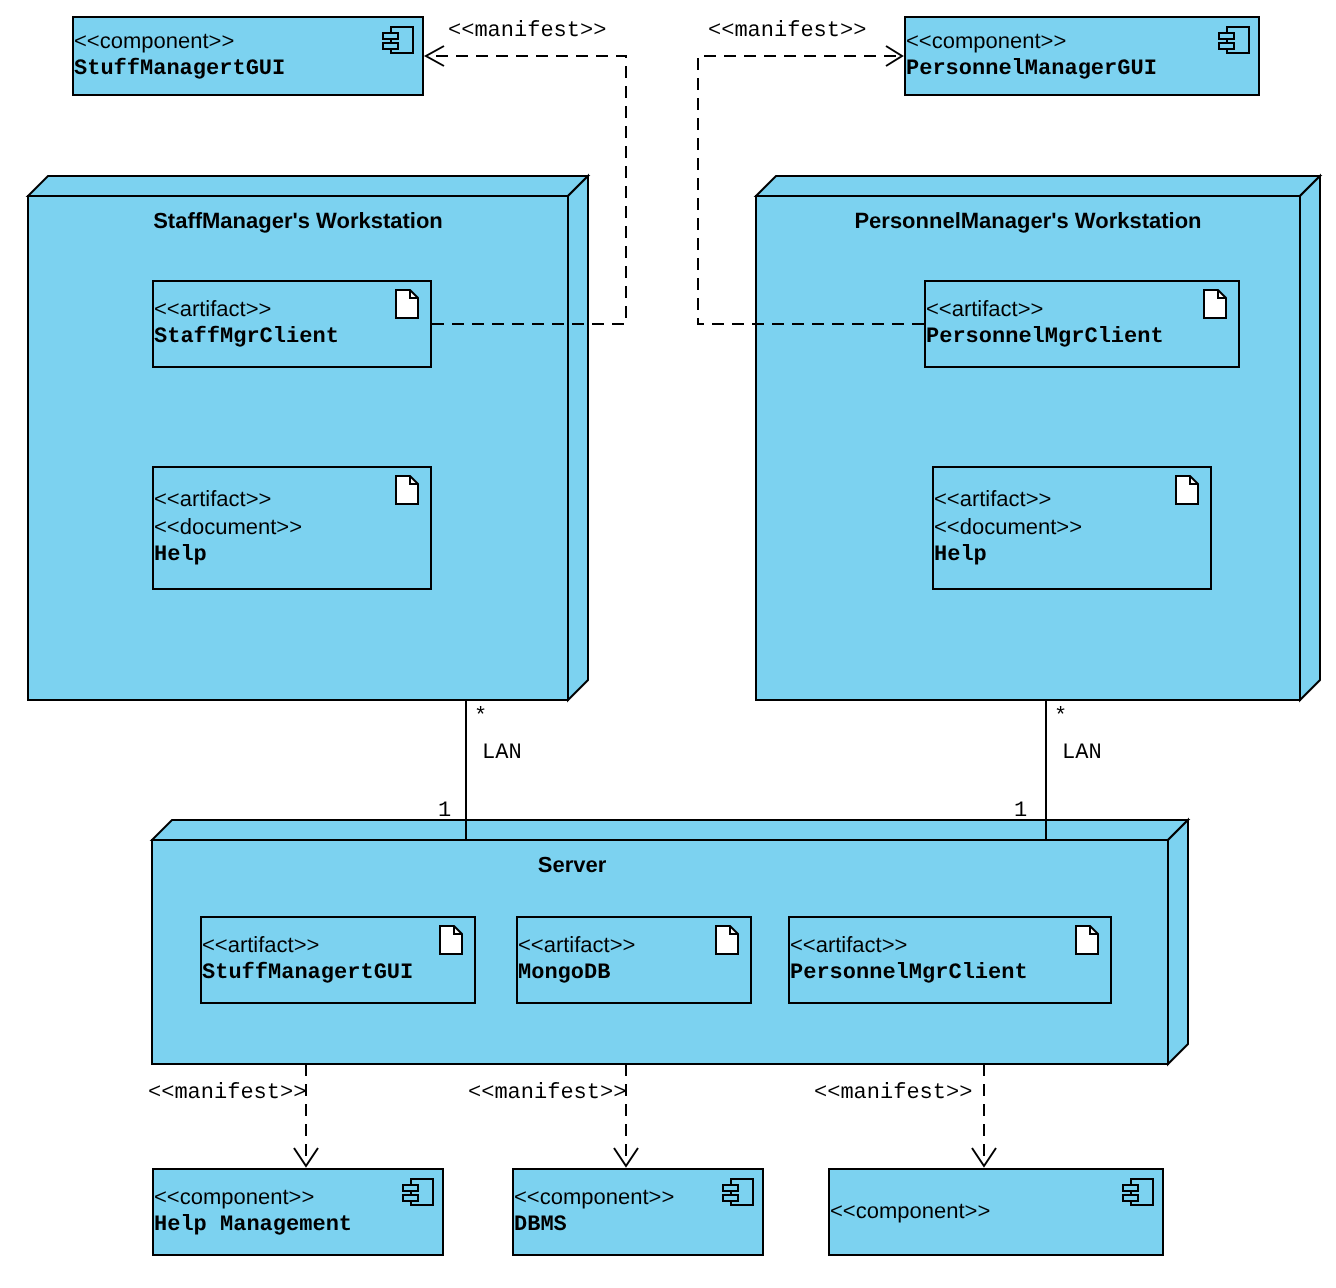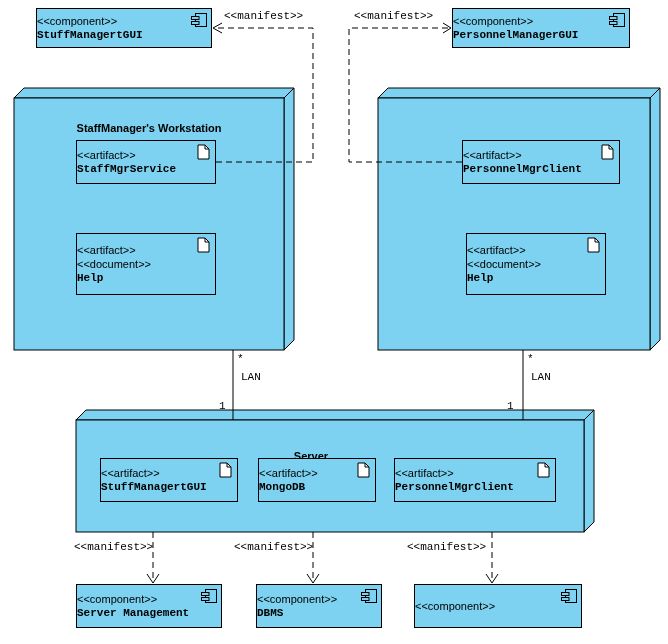--- a/index.html
+++ b/index.html
@@ -86,22 +86,23 @@
     <g>
       <line class="dashed-line" x1="313" y1="532" x2="313" y2="581"></line>
       <polyline class="arrow-head" points="307,574 313,583 319,574"></polyline>
     </g>
     <g>
       <line class="dashed-line" x1="492" y1="532" x2="492" y2="581"></line>
       <polyline class="arrow-head" points="486,574 492,583 498,574"></polyline>
     </g>
   </svg>
 
-  <div class="node-title" style="left:14px; top:122px; width:270px;">StaffManager's Workstation</div>
-  <div class="node-title" style="left:85px; top:427px; width:452px;margin-top:23px;">Server</div>
+  <div class="node-title" style="left:14px; top:105px; width:270px;">StaffManager's Workstation</div>
+  <div class="node-title" style="left:378px; top:105px; width:272px;">PersonnelManager's Workstation</div>
+  <div class="node-title" style="left:60px; top:427px; width:452px;">Server</div>
 
   <div class="shape component-box" style="left:36px; top:8px; width:176px; height:40px;">
     <span>&lt;&lt;component&gt;&gt;</span>
     <span class="name">StuffManagertGUI</span>
     <svg class="icon comp-icon" width="18" height="16" viewBox="0 0 18 16">
       <rect class="ci" x="5.5" y="1.5" width="11" height="13"></rect>
       <rect class="ci" x="1.5" y="4.5" width="7.5" height="3"></rect>
       <rect class="ci" x="1.5" y="9.5" width="7.5" height="3"></rect>
     </svg>
   </div>
@@ -111,21 +112,21 @@
     <span class="name">PersonnelManagerGUI</span>
     <svg class="icon comp-icon" width="18" height="16" viewBox="0 0 18 16">
       <rect class="ci" x="5.5" y="1.5" width="11" height="13"></rect>
       <rect class="ci" x="1.5" y="4.5" width="7.5" height="3"></rect>
       <rect class="ci" x="1.5" y="9.5" width="7.5" height="3"></rect>
     </svg>
   </div>
 
   <div class="shape" style="left:76px; top:140px; width:140px; height:44px;">
     <span>&lt;&lt;artifact&gt;&gt;</span>
-    <span class="name">StaffMgrService</span>
+    <span class="name">StaffMgrClient</span>
     <svg class="icon doc-icon" width="13" height="16" viewBox="0 0 13 16">
       <path class="di" d="M1 1 H8 L12 5 V15 H1 Z"></path>
         <path class="di2" d="M8 1 V5 H12"></path>
     </svg>
   </div>
 
   <div class="shape" style="left:76px; top:233px; width:140px; height:62px;">
     <span>&lt;&lt;artifact&gt;&gt;</span>
     <span>&lt;&lt;document&gt;&gt;</span>
     <span class="name">Help</span>
@@ -176,21 +177,21 @@
     <span>&lt;&lt;artifact&gt;&gt;</span>
     <span class="name">PersonnelMgrClient</span>
     <svg class="icon doc-icon" width="13" height="16" viewBox="0 0 13 16">
       <path class="di" d="M1 1 H8 L12 5 V15 H1 Z"></path>
         <path class="di2" d="M8 1 V5 H12"></path>
     </svg>
   </div>
 
   <div class="shape component-box" style="left:76px; top:584px; width:146px; height:44px;">
     <span>&lt;&lt;component&gt;&gt;</span>
-    <span class="name">Server Management</span>
+    <span class="name">Help Management</span>
     <svg class="icon comp-icon" width="18" height="16" viewBox="0 0 18 16">
       <rect class="ci" x="5.5" y="1.5" width="11" height="13"></rect>
       <rect class="ci" x="1.5" y="4.5" width="7.5" height="3"></rect>
       <rect class="ci" x="1.5" y="9.5" width="7.5" height="3"></rect>
     </svg>
   </div>
 
   <div class="shape component-box" style="left:256px; top:584px; width:126px; height:44px;">
     <span>&lt;&lt;component&gt;&gt;</span>
     <span class="name">DBMS</span>

